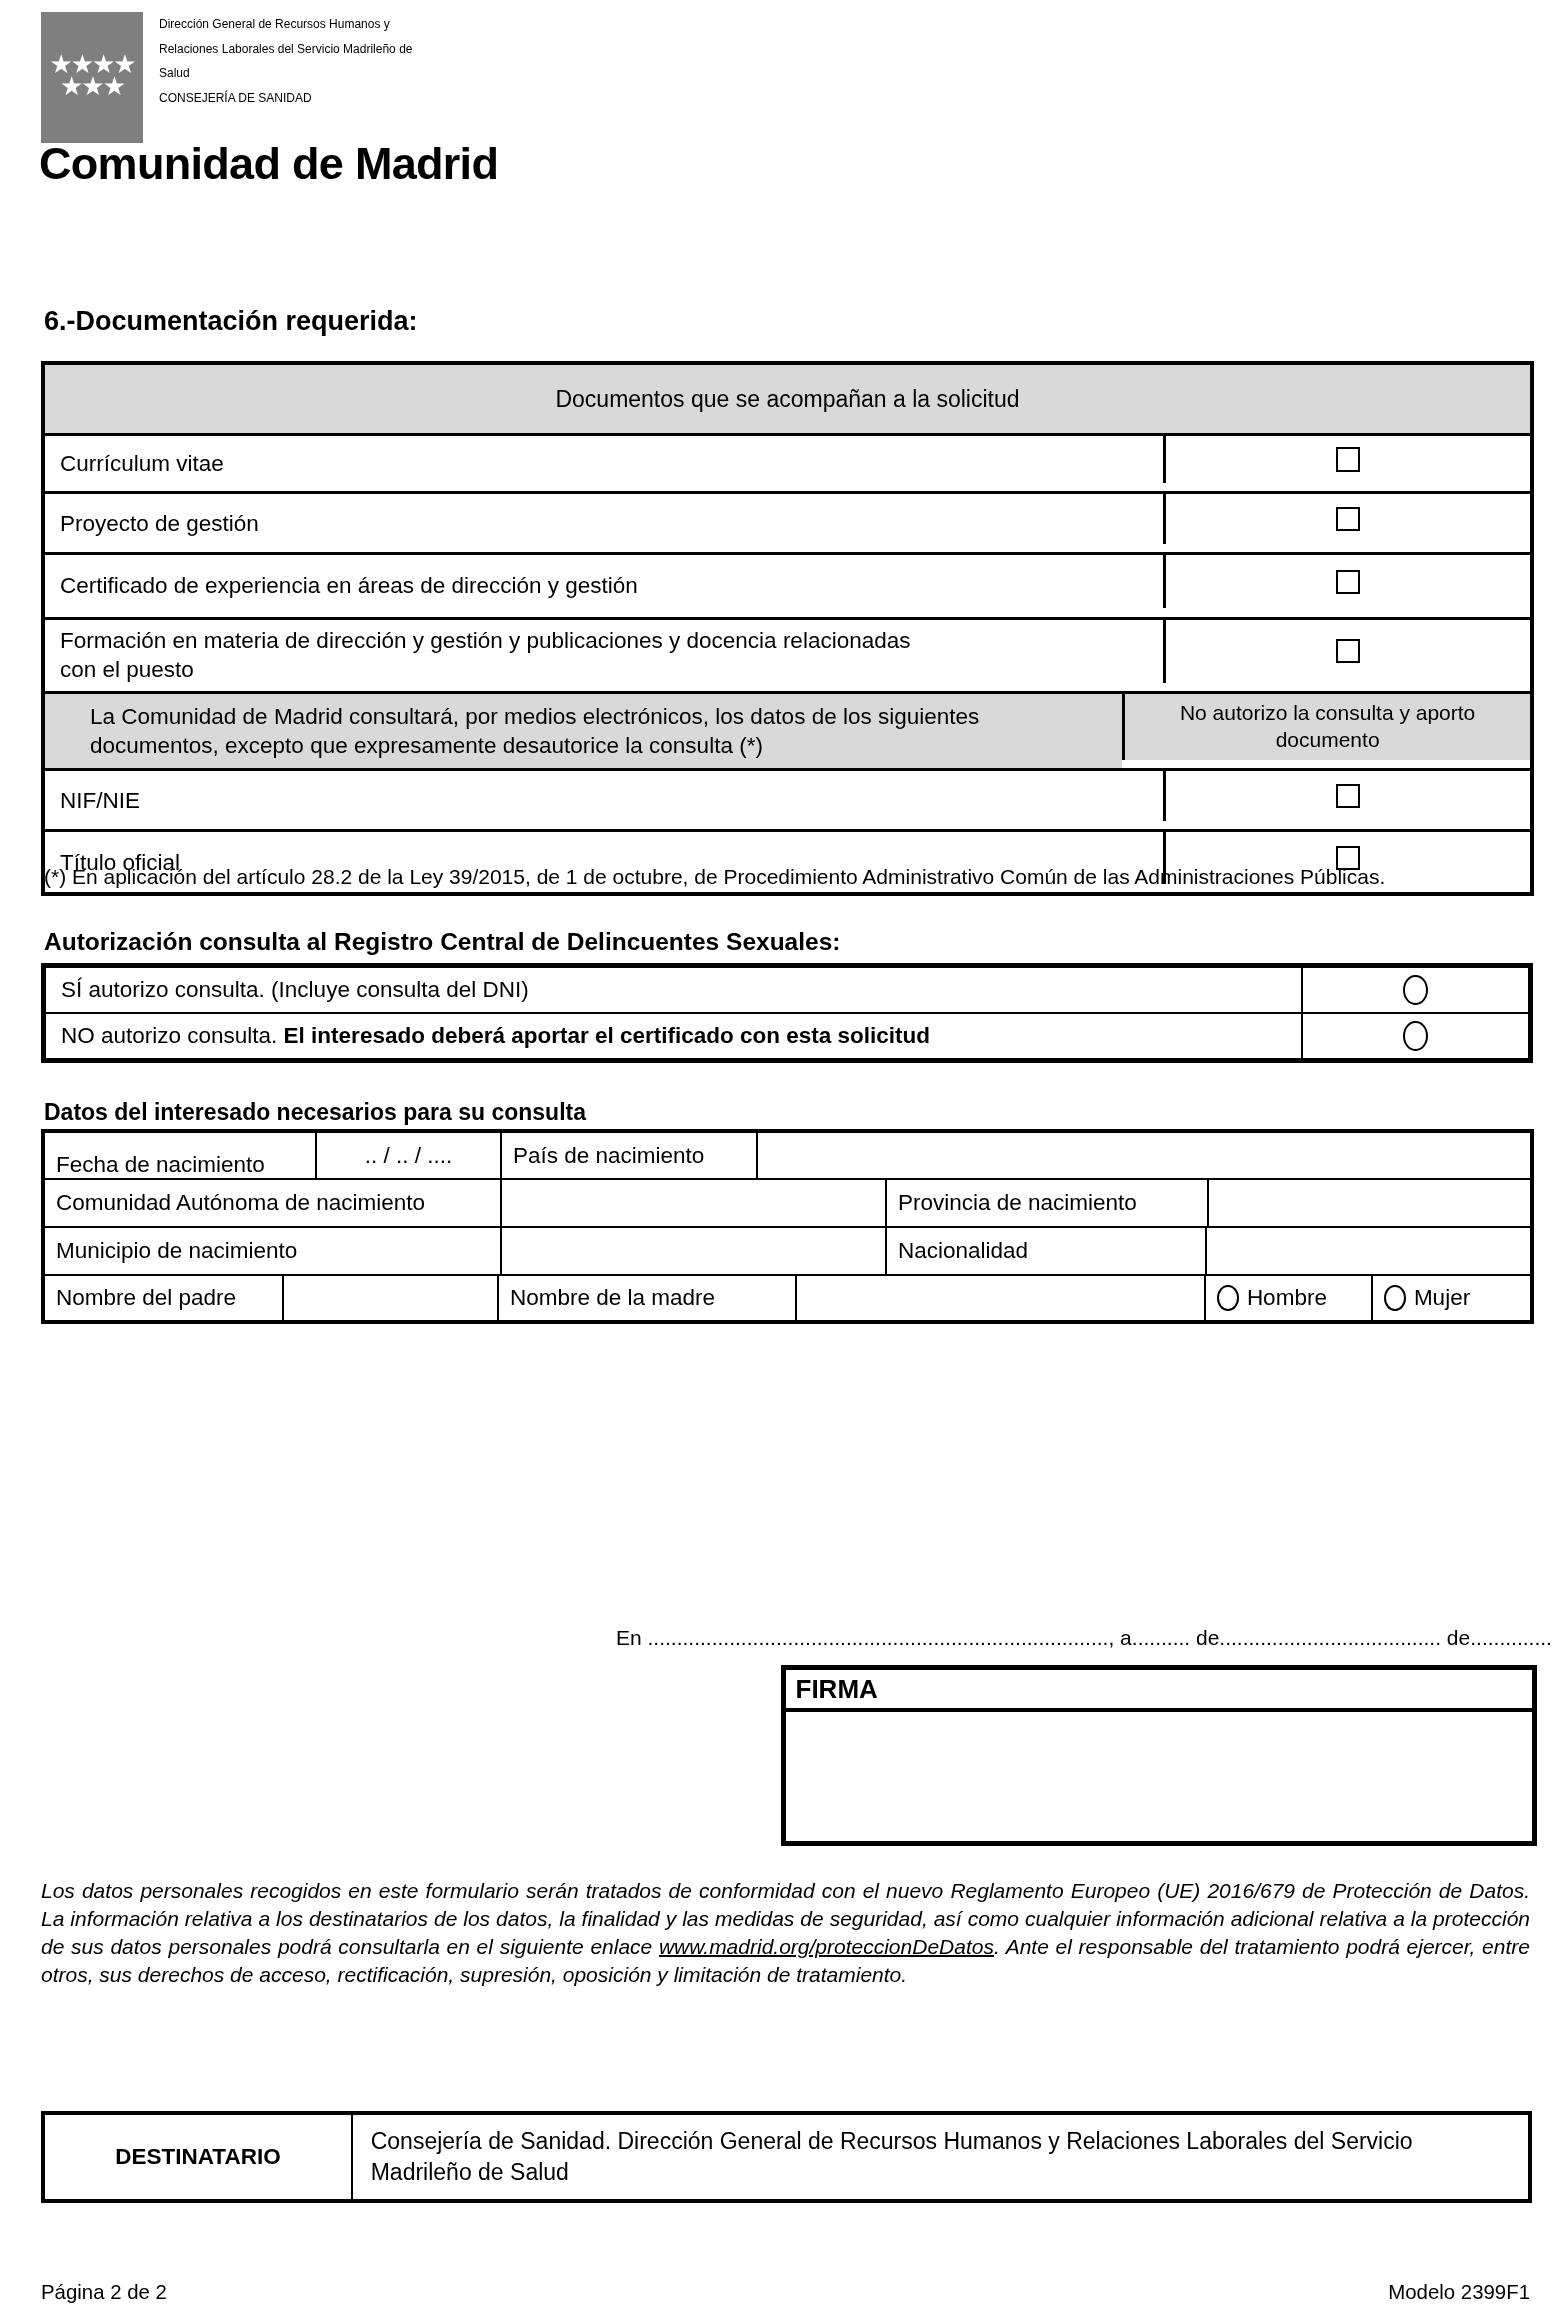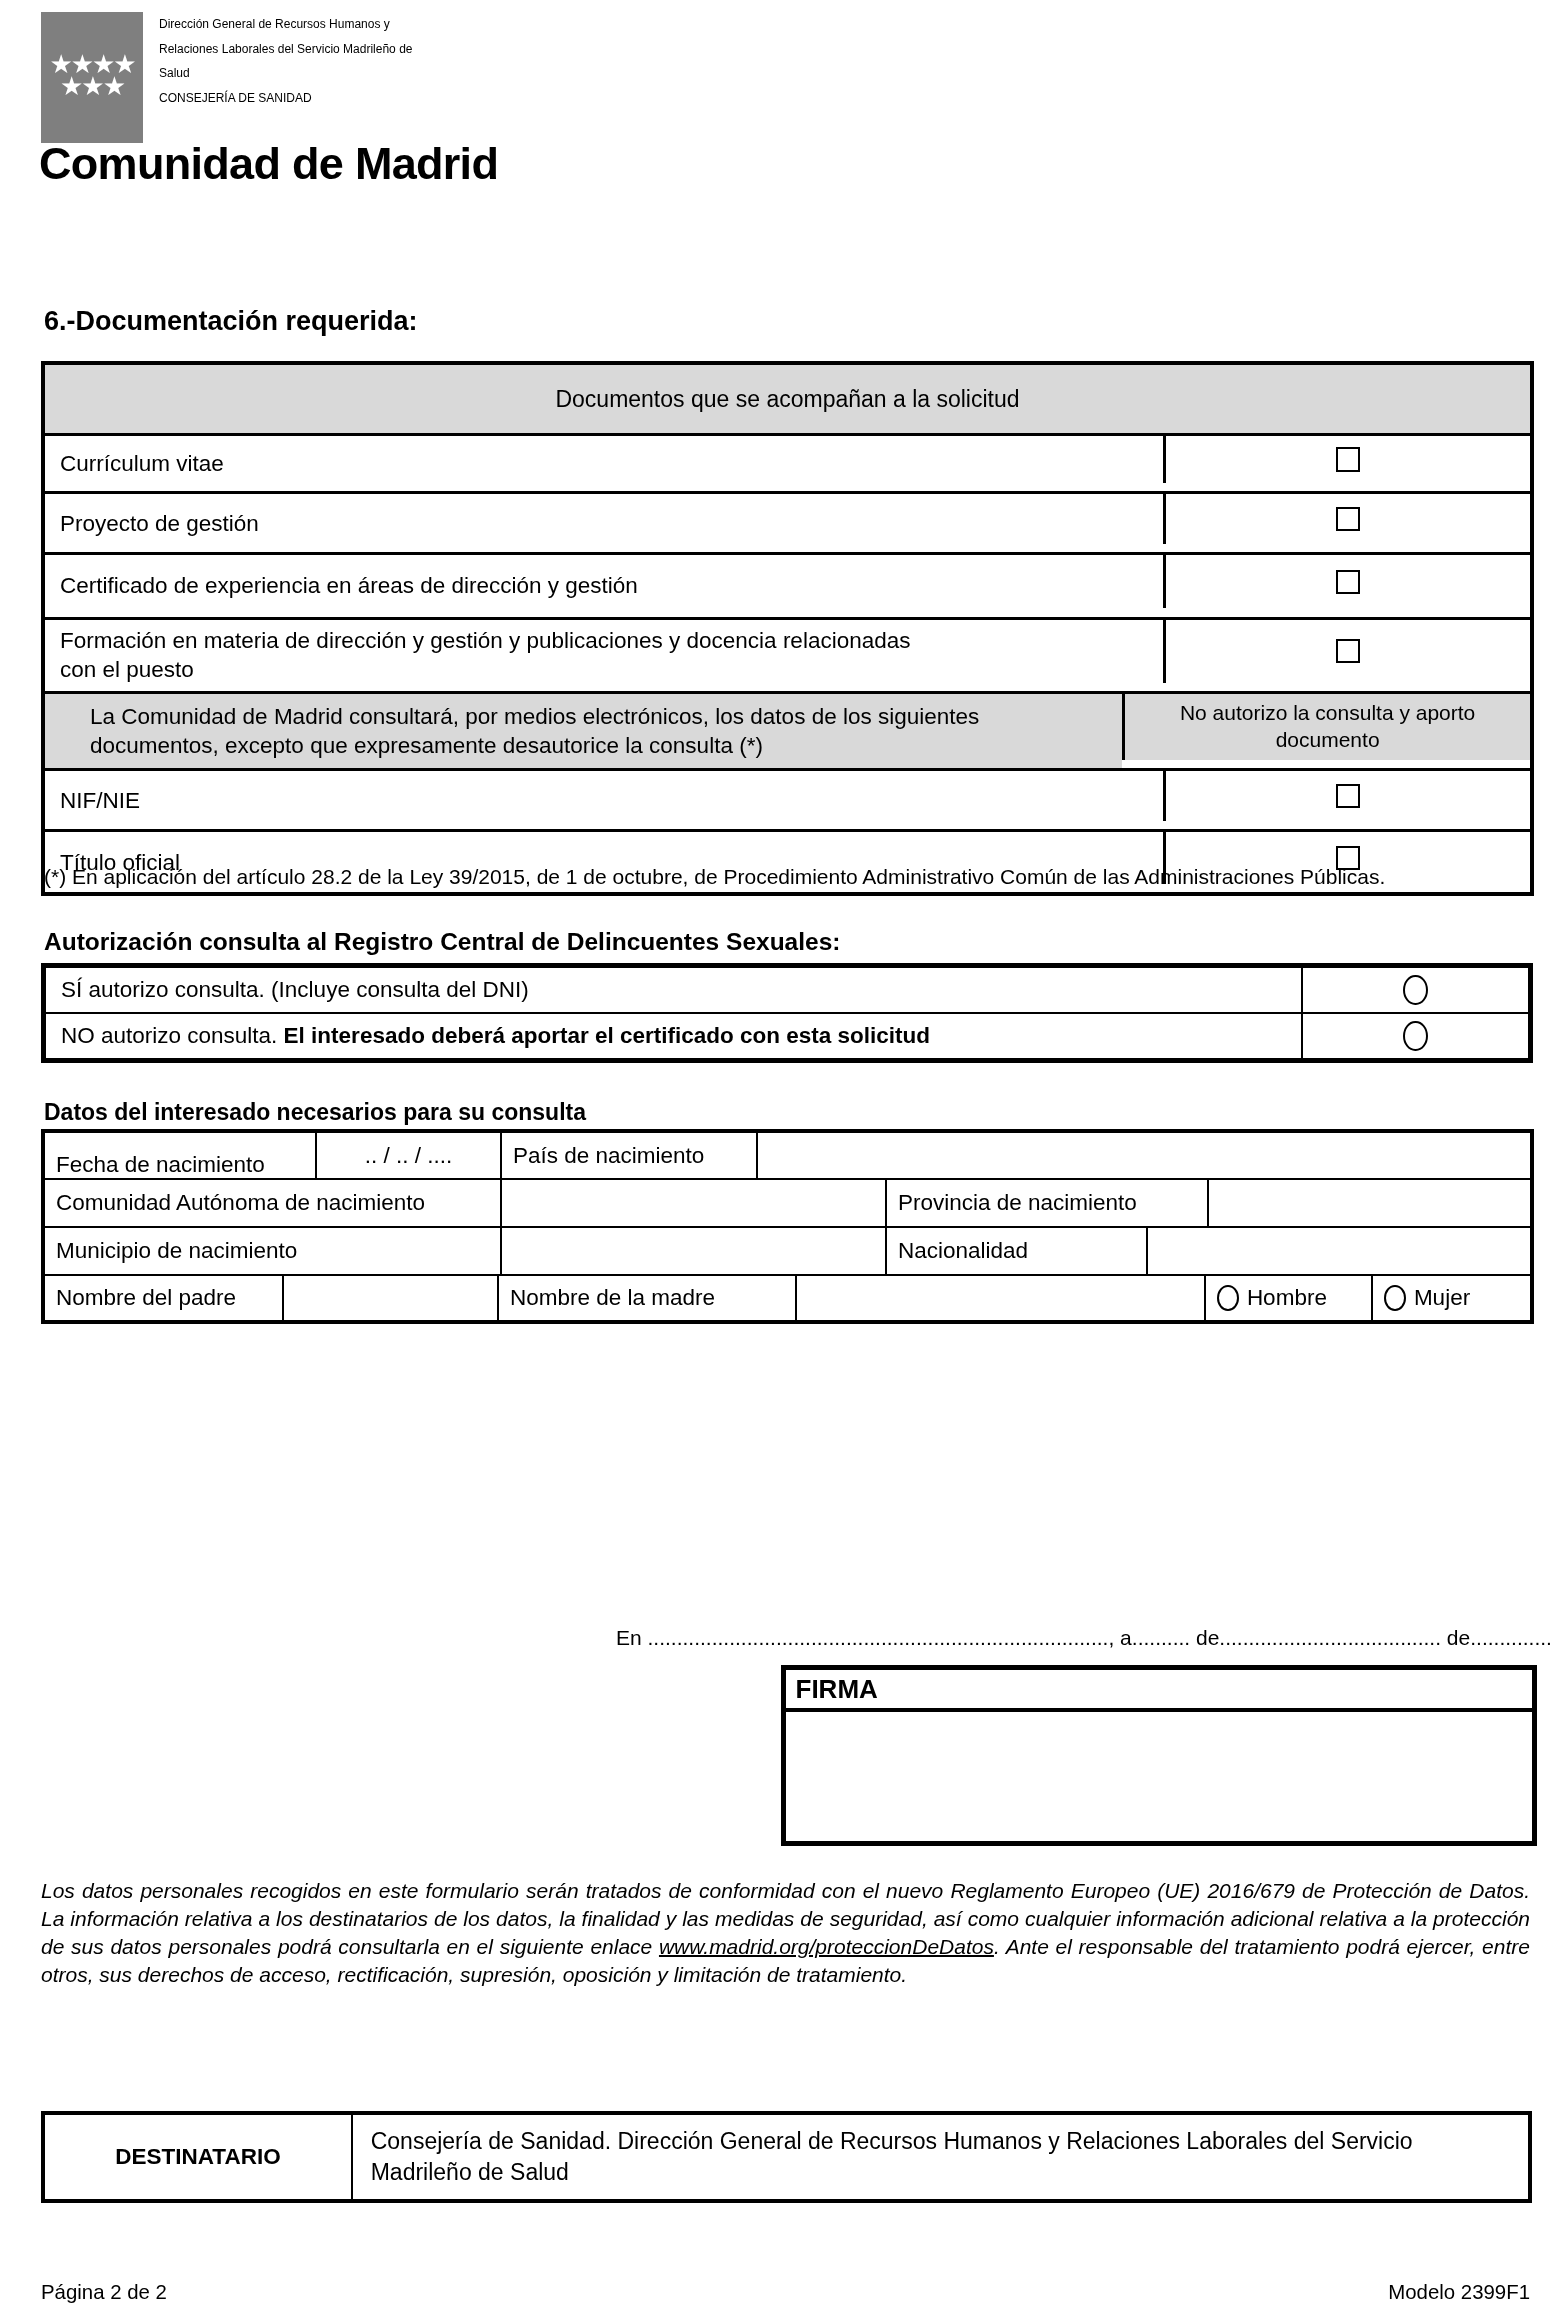--- a/index.html
+++ b/index.html
@@ -189,21 +189,21 @@
       <div class="i-cell rh68" style="width:322px;">
           <span>Provincia de nacimiento</span>
         </div>
       <div class="i-cell rh68 i-fill"></div>
     </div>
     <div class="i-row">
       <div class="i-cell rh68" style="width:457px;">
           <span>Municipio de nacimiento</span>
         </div>
       <div class="i-cell rh68" style="width:385px;"></div>
-      <div class="i-cell rh68" style="width:261px;">
+      <div class="i-cell rh68" style="width:320px;">
           <span>Nacionalidad</span>
         </div>
       <div class="i-cell rh68 i-fill"></div>
     </div>
     <div class="i-row">
       <div class="i-cell rh64" style="width:239px;">
           <span>Nombre del padre</span>
         </div>
       <div class="i-cell rh64" style="width:215px;"></div>
       <div class="i-cell rh64" style="width:298px;">

